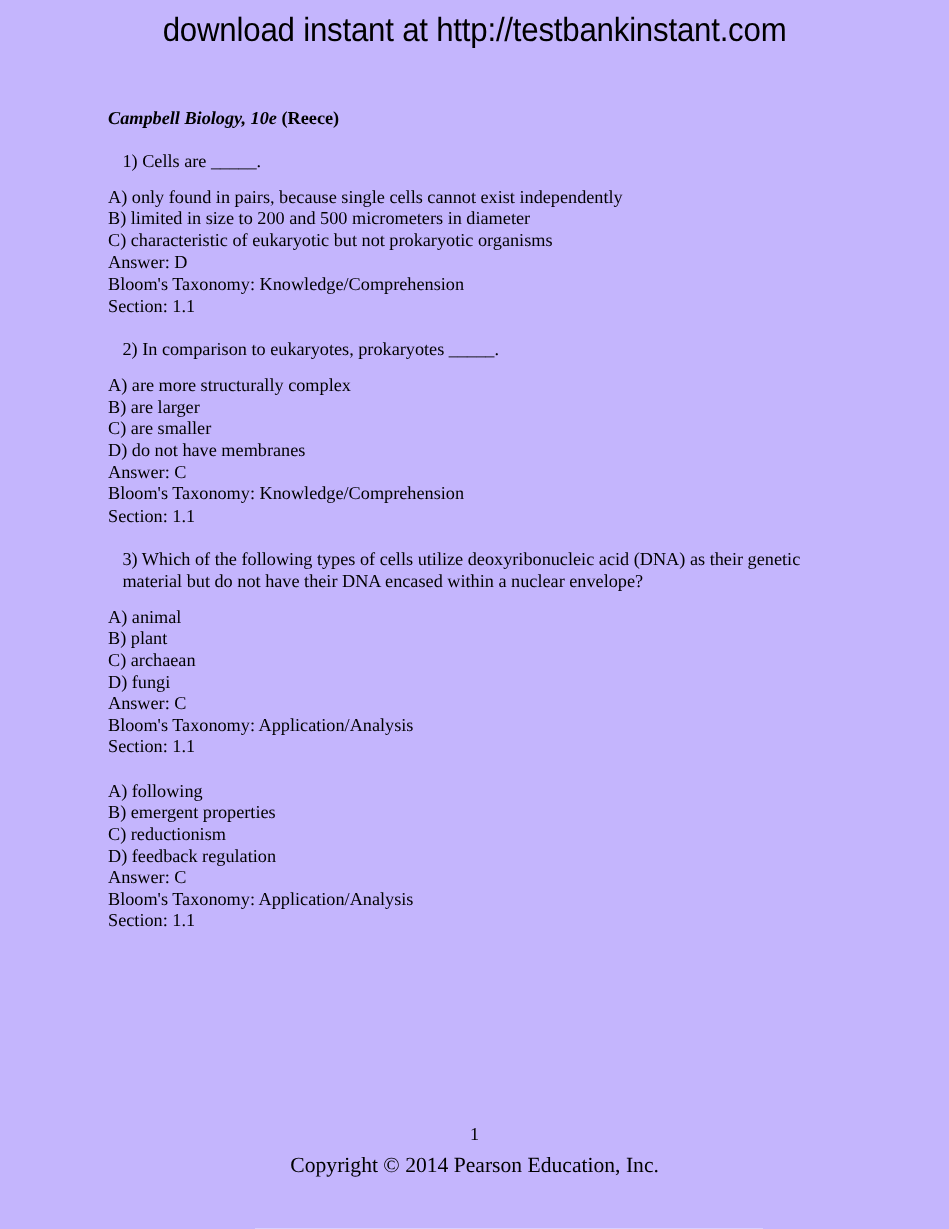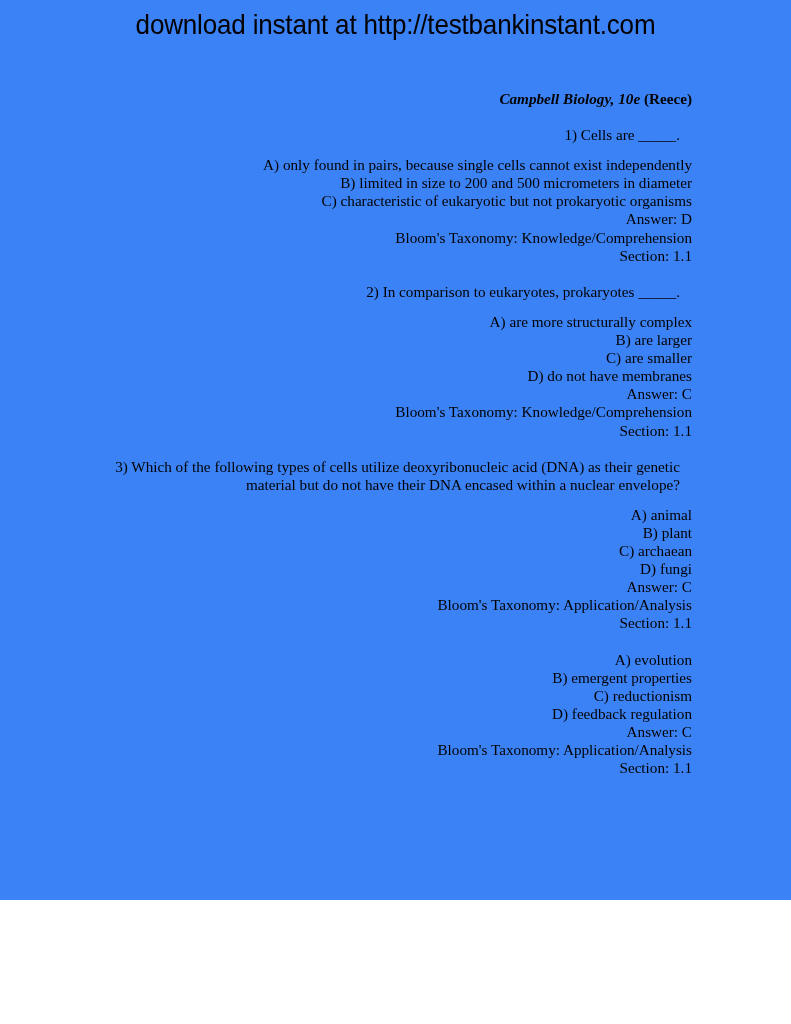--- a/index.html
+++ b/index.html
@@ -8,22 +8,22 @@
     padding: 0;
     background: #ffffff;
   }
   body {
     font-family: "Liberation Serif", "DejaVu Serif", serif;
     color: #000000;
   }
   .page {
     position: relative;
     width: 791px;
-    height: 900px;
-    background: #3b82f6;
+    height: 1024px;
+    background: #c4b5fd;
     overflow: hidden;
     box-sizing: border-box;
   }
 
   
   .promo-banner {
     position: absolute;
     top: 8px;
     left: 0;
     width: 791px;
@@ -40,21 +40,20 @@
   }
 
   
   .doc-body {
     position: absolute;
     left: 90px;
     top: 90px;
     width: 602px;
     font-size: 15.2px;
     line-height: 18.1px;
-    text-align: right;
   }
 
   .title-block {
     font-weight: bold;
     margin: 0 0 18px 0;
   }
   .title-line {
     white-space: nowrap;
   }
   .book-title {
@@ -150,21 +149,21 @@
           <p class="q-stem">3) Which of the following types of cells utilize deoxyribonucleic acid (DNA) as their genetic material but do not have their DNA encased within a nuclear envelope?</p>
           <p class="q-line">A) animal</p>
           <p class="q-line">B) plant</p>
           <p class="q-line">C) archaean</p>
           <p class="q-line">D) fungi</p>
           <p class="q-line">Answer:  C</p>
           <p class="q-line">Bloom's Taxonomy:  Application/Analysis</p>
           <p class="q-line">Section:  1.1</p>
         </div>
         <div class="question-block">
-          <p class="q-line">A) evolution</p>
+          <p class="q-line">A) following</p>
           <p class="q-line">B) emergent properties</p>
           <p class="q-line">C) reductionism</p>
           <p class="q-line">D) feedback regulation</p>
           <p class="q-line">Answer:  C</p>
           <p class="q-line">Bloom's Taxonomy:  Application/Analysis</p>
           <p class="q-line">Section:  1.1</p>
         </div>
       </div>
 
   </div>

